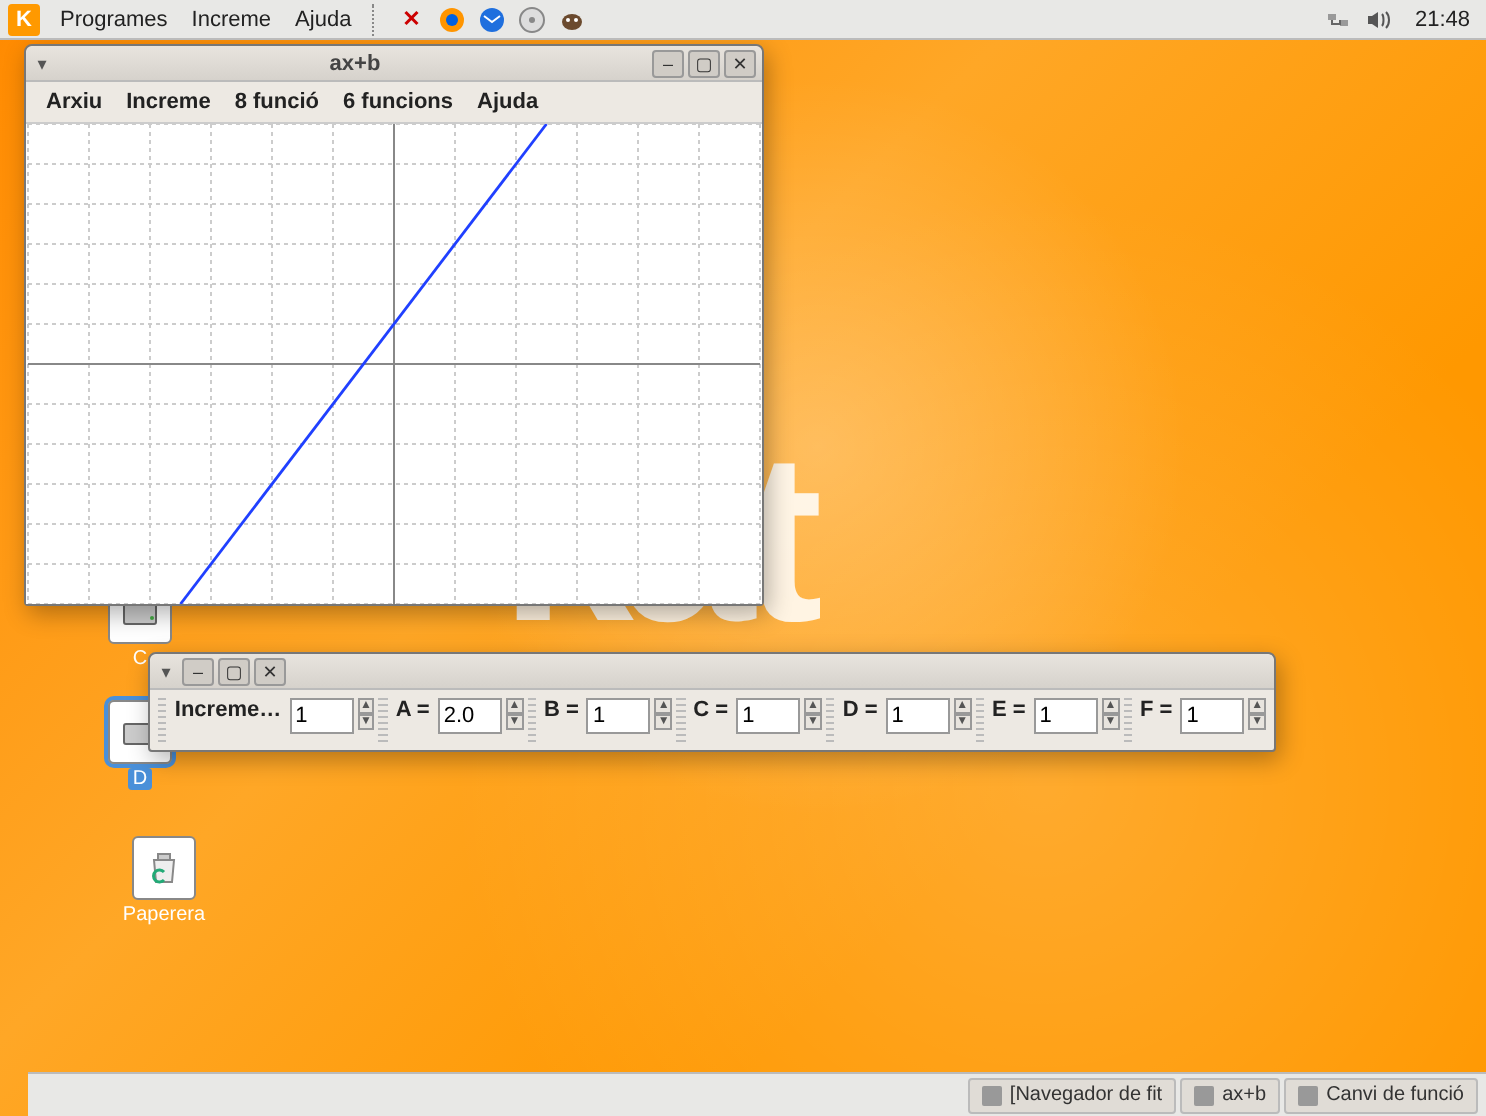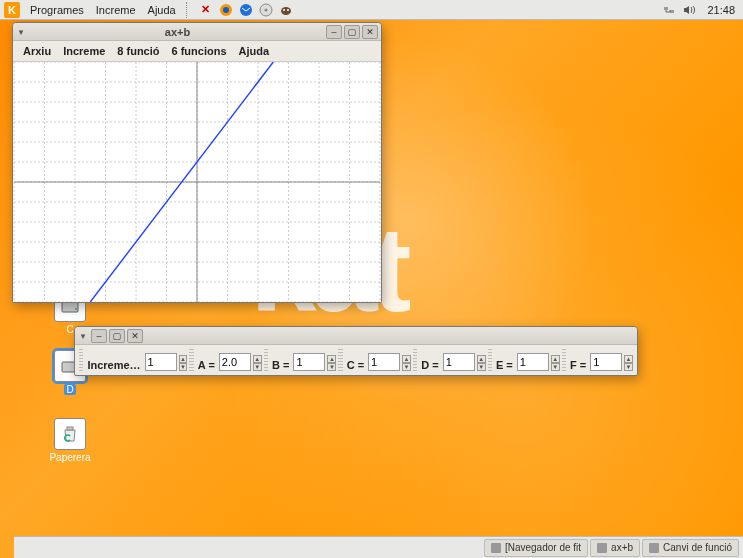--- a/index.html
+++ b/index.html
@@ -96,21 +96,21 @@
   .plotwin { left: 12px; top: 22px; width: 370px; }
   .plot-area {
     width: 100%; height: 240px; background: #fff;
     position: relative;
   }
   .plot-svg { width: 100%; height: 100%; display: block; }
   
   
   .paramwin { left: 74px; top: 326px; width: 564px; }
   .param-body {
-    display: flex; align-items: flex-end; padding: 4px 4px;
+    display: flex; align-items: flex-start; padding: 4px 4px;
     gap: 2px; flex-wrap: nowrap; overflow: hidden;
   }
   .param-body .grip {
     width: 6px; height: 22px;
     background: repeating-linear-gradient(0deg, #bbb 0 1px, transparent 1px 3px);
   }
   .param-lbl { font-weight: bold; color: #222; padding: 0 2px; white-space: nowrap; }
   .param-input {
     width: 32px; height: 18px; border: 1px solid #999;
     background: #fff; font-size: 11px; padding: 0 2px;
@@ -205,21 +205,21 @@
 </div>
 <div class="desktop-icon sel" style="left:40px; top:350px;">
   <div class="ibox">
     <svg width="20" height="20" viewBox="0 0 20 20">
         <rect x="2" y="6" width="16" height="10" rx="1" fill="#ccc" stroke="#666"></rect>
         <circle cx="16" cy="13" r="1" fill="#4a4"></circle>
       </svg>
   </div>
   <span>D</span>
 </div>
-<div class="desktop-icon" style="left:40px; top:418px;">
+<div class="desktop-icon" style="left:52px; top:418px;">
   <div class="ibox">
     <svg width="20" height="20" viewBox="0 0 20 20">
         <path d="M5 6h10l-1 11H6z" fill="#eee" stroke="#888"></path>
         <rect x="7" y="3" width="6" height="3" fill="#ccc" stroke="#888"></rect>
         <path d="M10 16a3 3 0 1 1 0-4" stroke="#2a7" fill="none" stroke-width="1.5"></path>
       </svg>
   </div>
   <span>Paperera</span>
 </div>
 

